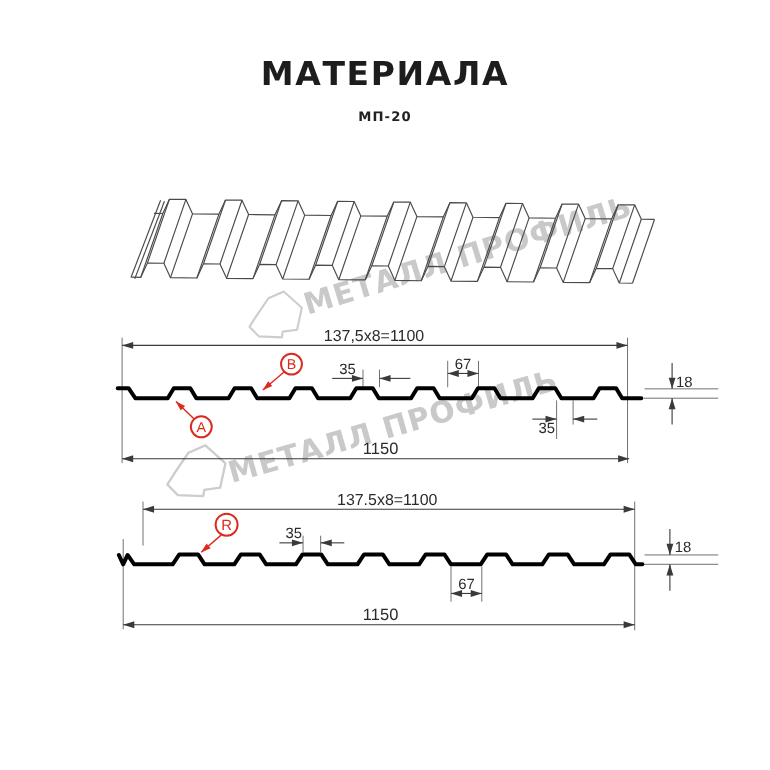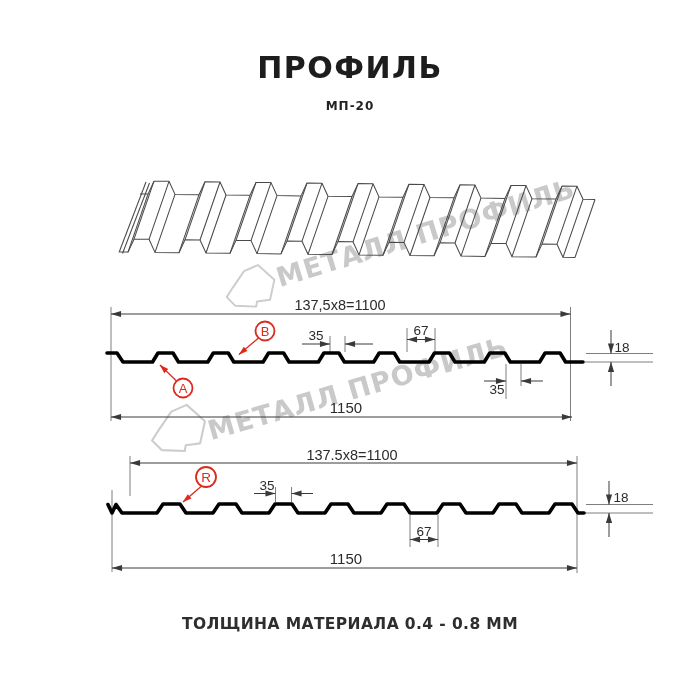--- a/index.html
+++ b/index.html
@@ -43,21 +43,21 @@
     <defs>
       <marker id="ar" viewBox="0 0 12 8" refX="11.5" refY="4" markerUnits="userSpaceOnUse" markerWidth="11" markerHeight="8" orient="auto-start-reverse">
         <path d="M0.5,0.6 L11.5,4 L0.5,7.4 Z" fill="#3a3a3a"></path>
       </marker>
       <marker id="arr" viewBox="0 0 12 8" refX="11" refY="4" markerUnits="userSpaceOnUse" markerWidth="10" markerHeight="7" orient="auto-start-reverse">
         <path d="M0.5,0.6 L11.5,4 L0.5,7.4 Z" fill="#dc2b1e"></path>
       </marker>
     </defs>
   </svg>
 
-  <div class="title">ПРОФИЛЬ</div>
+  <div class="title">МАТЕРИАЛА</div>
   <div class="subtitle">МП-20</div>
 
   <svg class="wm-logo lg1" width="52" height="46" viewBox="0 0 60 52">
     <path d="M9,29 L22,10 L38,3 L57,20 L52,43 L37,45 L36,51 L12,50 L2,40 Z" fill="none" stroke="#cdcdcd" stroke-width="2.2" stroke-linejoin="round"></path>
   </svg>
   <div class="wm-text wm1">МЕТАЛЛ ПРОФИЛЬ</div>
 
   <svg class="wm-logo lg2" width="62" height="50" viewBox="0 0 60 52">
     <path d="M9,29 L22,10 L38,3 L57,20 L52,43 L37,45 L36,51 L12,50 L2,40 Z" fill="none" stroke="#cdcdcd" stroke-width="2.2" stroke-linejoin="round"></path>
   </svg>
@@ -139,14 +139,13 @@
     <text class="dimtxt" x="613.5" y="64" font-size="13.5">18</text>
     <text class="dimtxt" x="346" y="126" font-size="15" text-anchor="middle">1150</text>
 
     <path id="p2line" class="thick" d="M108,66.5 L112,75 L116,66.5 L122,75 L157,75 L163,66 L180,66 L186,75 L213,75 L219,66 L236,66 L242,75 L269,75 L275,66 L292,66 L298,75 L325,75 L331,66 L348,66 L354,75 L381,75 L387,66 L404,66 L410,75 L437,75 L443,66 L460,66 L466,75 L493,75 L499,66 L516,66 L522,75 L549,75 L555,66 L572,66 L578,75 L584,75"></path>
 
     <line class="red" x1="201" y1="48.5" x2="183" y2="64" stroke-width="1.3" marker-end="url(#arr)"></line>
     <circle class="red" cx="206" cy="39" r="10" stroke-width="1.8"></circle>
     <text class="redtxt" x="206" y="44" font-size="13.5" text-anchor="middle">R</text>
   </svg>
 
-  <div class="footer">ТОЛЩИНА МАТЕРИАЛА 0.4 - 0.8 ММ</div>
 </div>
 
 </body></html>

